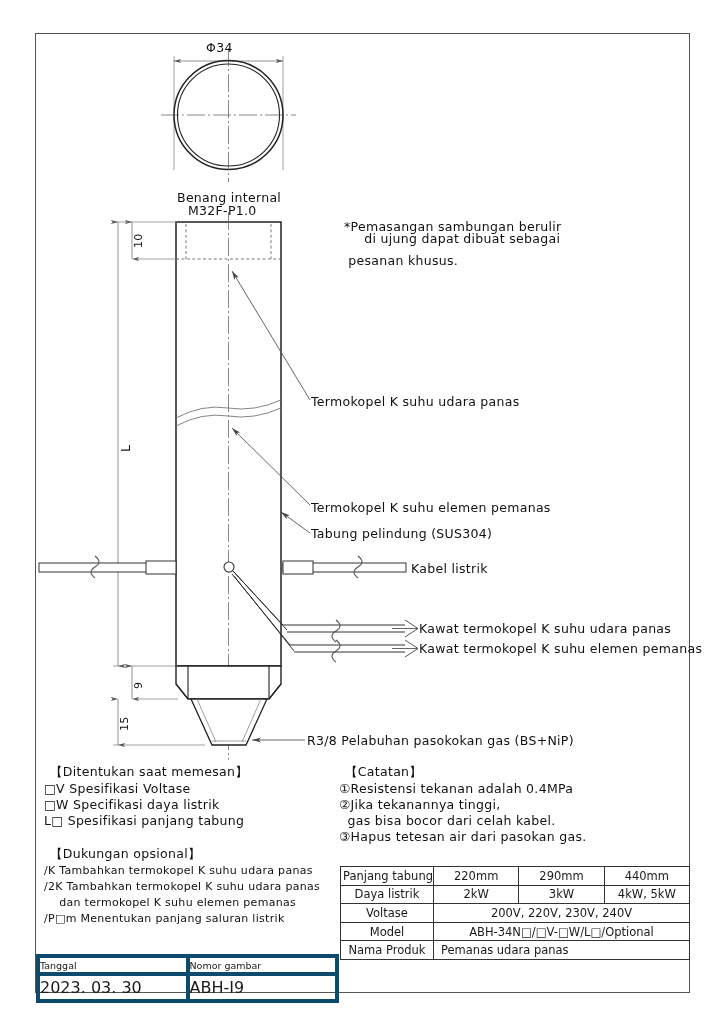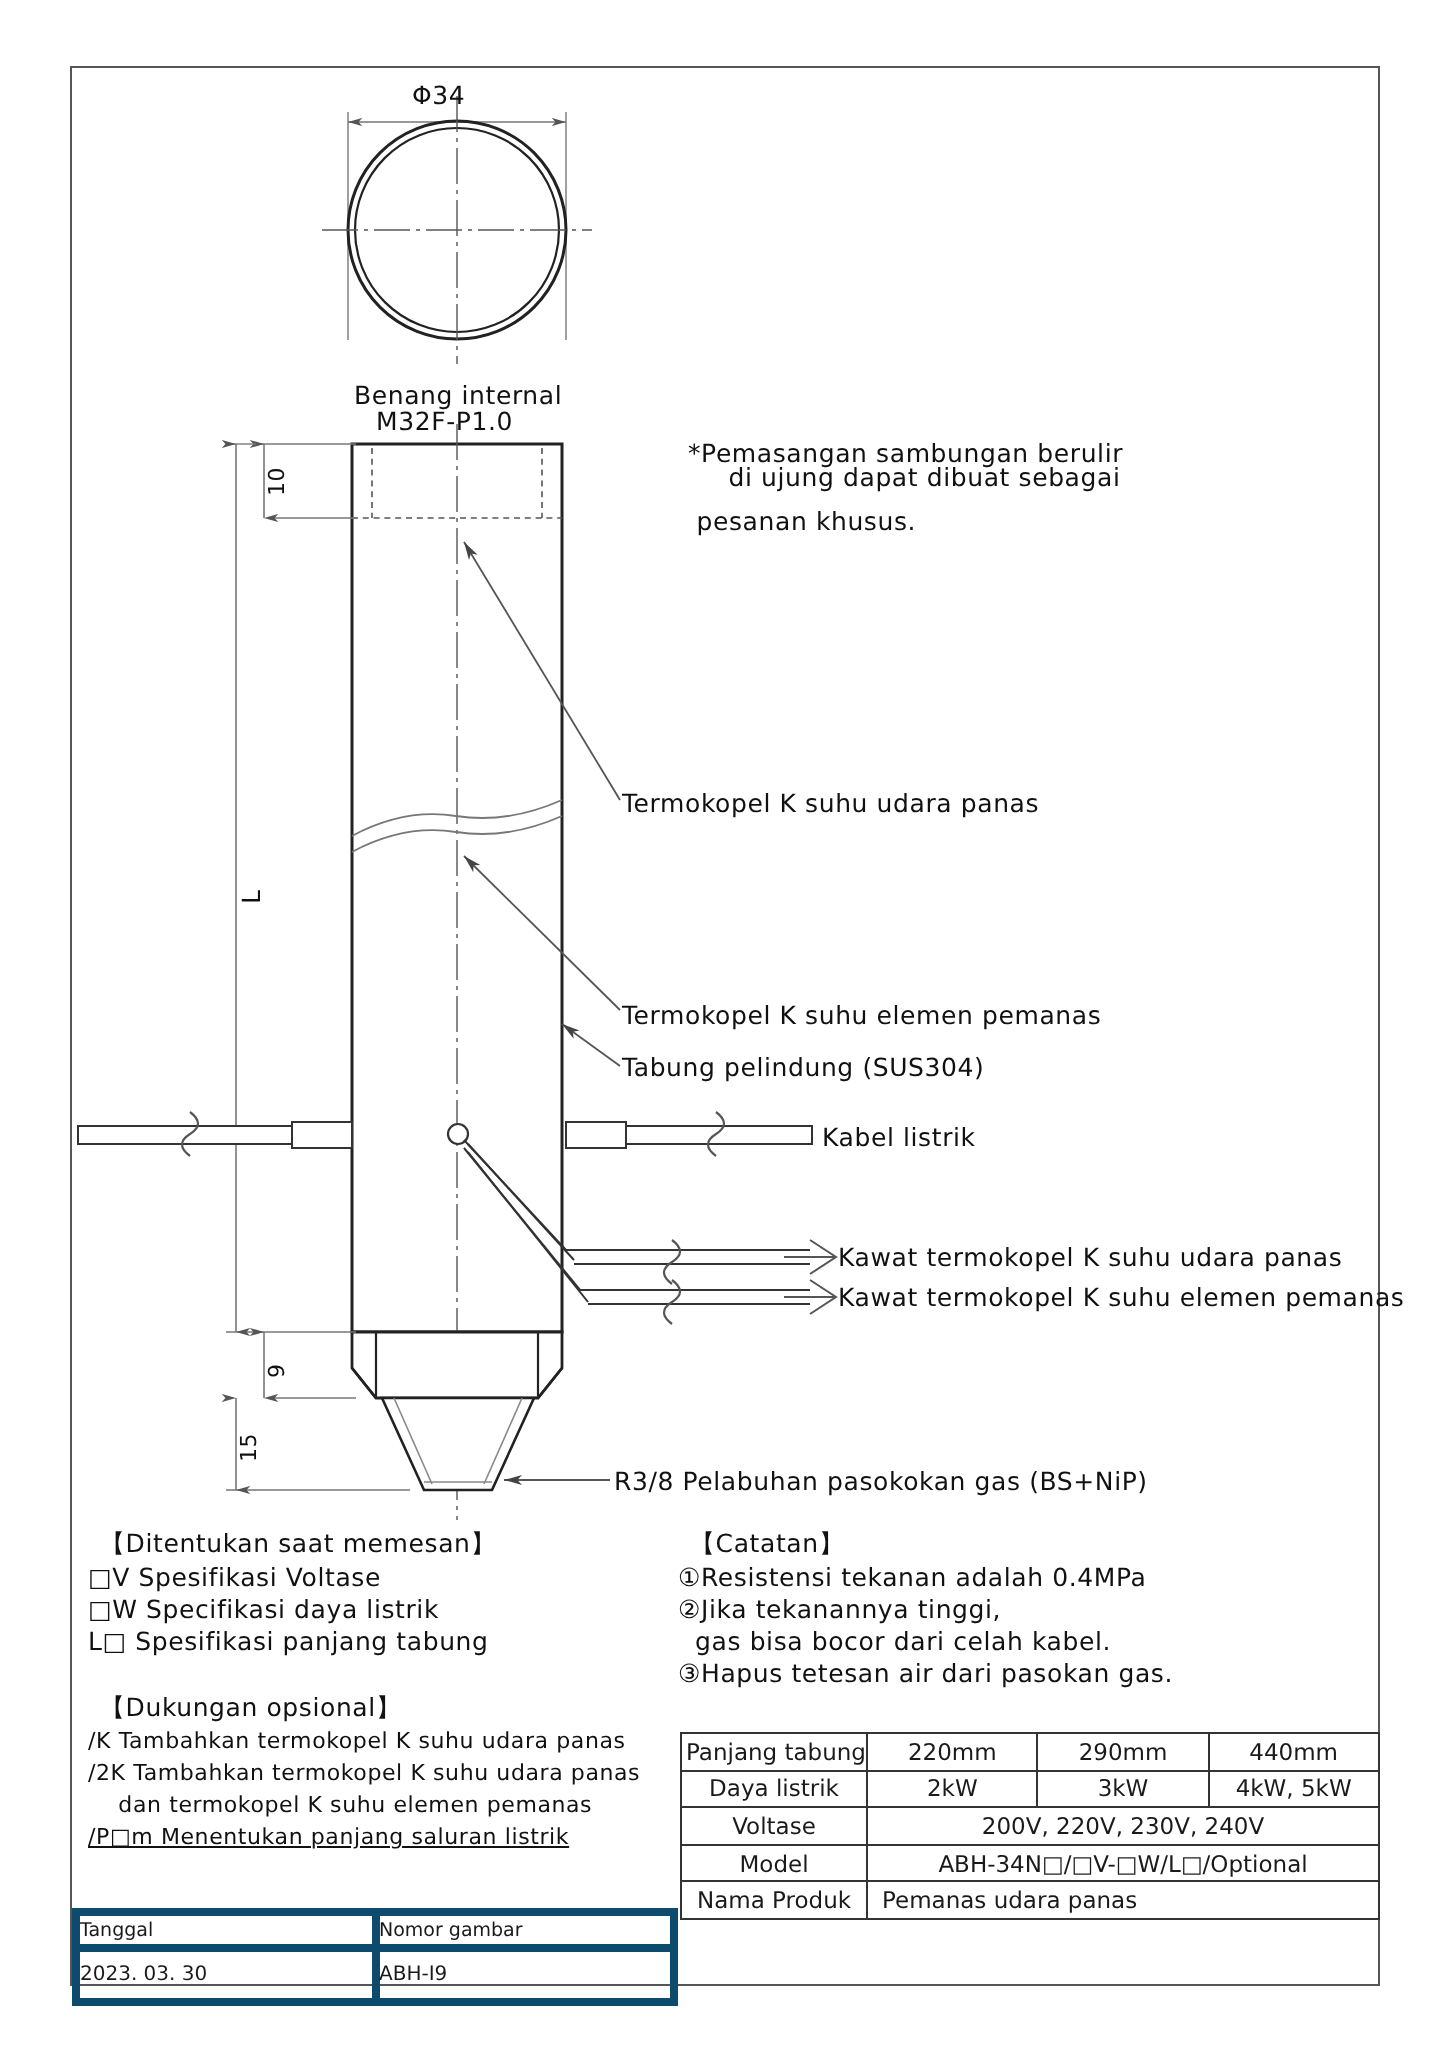--- a/index.html
+++ b/index.html
@@ -73,21 +73,21 @@
     width: 303px; height: 38px;
     border-collapse: collapse;
     table-layout: fixed;
   }
   .title-table td {
     border: 4px solid #0c4a6e;
     text-align: left;
     padding: 0;
   }
   .title-table tr.head td { height: 14px; font-size: 9.5px; }
-  .title-table tr.val td  { height: 23px; font-size: 10px; }
+  .title-table tr.val td  { height: 23px; font-size: 16px; }
 
   .logo-box {
     position: absolute;
     left: 340px; top: 954px;
     width: 350px; height: 38px;
     border: 1px solid #333;
     box-sizing: border-box;
     display: flex; align-items: center; justify-content: center;
   }
   .logo-text {
@@ -253,21 +253,21 @@
 
   <div class="txt blocktitle" style="left:50px; top:764px;">【Ditentukan saat memesan】</div>
   <div class="txt" style="left:44px; top:781px;">□V Spesifikasi Voltase</div>
   <div class="txt" style="left:44px; top:797px;">□W Specifikasi daya listrik</div>
   <div class="txt" style="left:44px; top:813px;">L□ Spesifikasi panjang tabung</div>
 
   <div class="txt blocktitle" style="left:50px; top:846px;">【Dukungan opsional】</div>
   <div class="txt small" style="left:44px; top:864px;">/K Tambahkan termokopel K suhu udara panas</div>
   <div class="txt small" style="left:44px; top:880px;">/2K Tambahkan termokopel K suhu udara panas</div>
   <div class="txt small" style="left:44px; top:896px;">    dan termokopel K suhu elemen pemanas</div>
-  <div class="txt small" style="left:44px; top:912px;text-decoration:underline;">/P□m Menentukan panjang saluran listrik</div>
+  <div class="txt small" style="left:44px; top:912px;">/P□m Menentukan panjang saluran listrik</div>
 
   <div class="txt blocktitle" style="left:345px; top:764px;">【Catatan】</div>
   <div class="txt" style="left:339px; top:781px;">①Resistensi tekanan adalah 0.4MPa</div>
   <div class="txt" style="left:339px; top:797px;">②Jika tekanannya tinggi,</div>
   <div class="txt" style="left:339px; top:813px;">  gas bisa bocor dari celah kabel.</div>
   <div class="txt" style="left:339px; top:829px;">③Hapus tetesan air dari pasokan gas.</div>
 
   <table class="spec-table" id="spec-table">
     <tbody>
         <tr>

